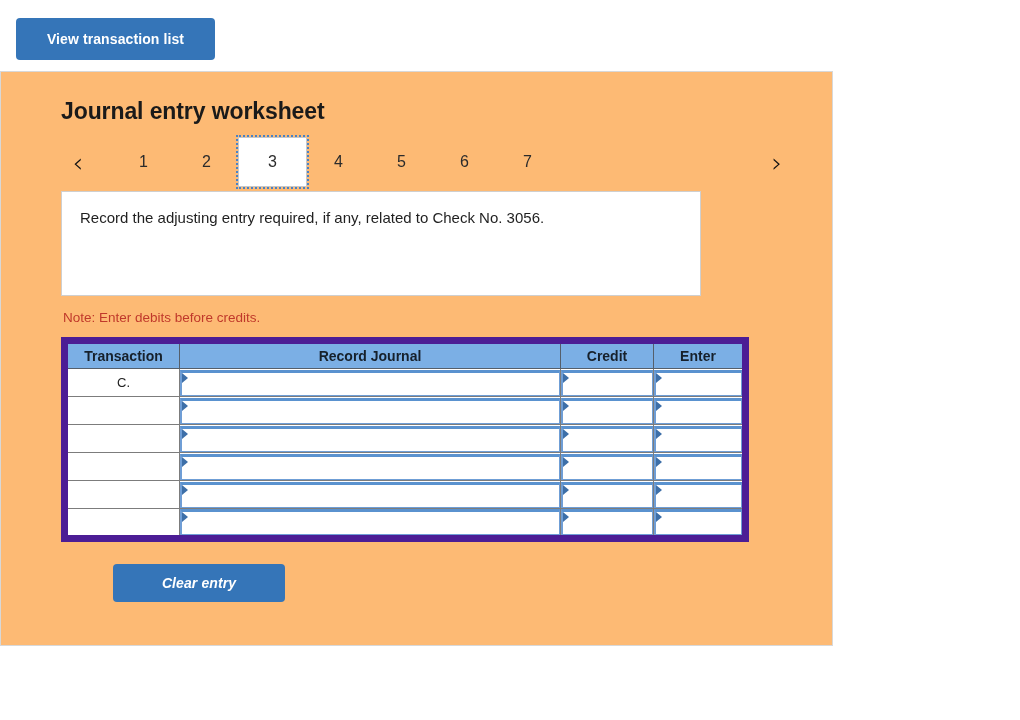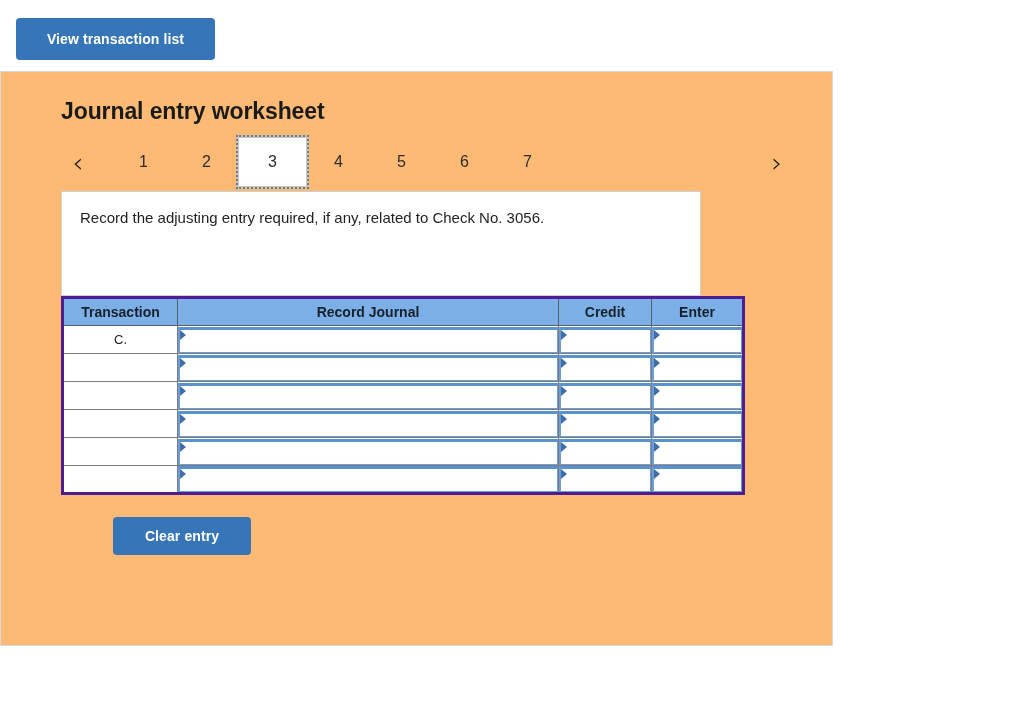--- a/index.html
+++ b/index.html
@@ -128,21 +128,21 @@
     color: #c0392b;
     font-size: 13.5px;
     margin: 14px 0 12px 2px;
   }
 
   
   .jtable {
     border-collapse: collapse;
     width: 683px;
     table-layout: fixed;
-    border: 3px solid #4c1d95;
+    border: 7px solid #4c1d95;
   }
   .jtable th {
     background: #7bafe5;
     border: 1px solid #555f6b;
     color: #16202b;
     font-size: 14px;
     font-weight: bold;
     height: 28px;
     padding: 0;
     text-align: center;
@@ -195,21 +195,21 @@
   }
 
   
   .actions {
     display: flex;
     align-items: center;
     margin-top: 22px;
     width: 758px;
   }
   .btn-record { width: 172px; height: 38px; }
-  .btn-clear  { width: 138px; height: 38px; margin-left: 52px; }
+  .btn-clear  { width: 172px; height: 38px; margin-left: 52px; font-style: italic; }
   .btn-vgj    { width: 192px; height: 38px; margin-left: auto; }
 </style>
 </head>
 <body>
 
 <div class="top-bar">
   <button class="btn btn-view-transaction">View transaction list</button>
 </div>
 
 <div class="card">
@@ -226,20 +226,21 @@
         <div class="pg">4</div>
         <div class="pg">5</div>
         <div class="pg">6</div>
         <div class="pg">7</div>
       </div>
       <div class="pager-arrow right">›</div>
     </div>
 
     <div class="prompt-box">Record the adjusting entry required, if any, related to Check No. 3056.</div>
 
+    <div class="note">Note: Enter debits before credits.</div>
 
     <table class="jtable">
       <colgroup>
         <col class="col-tx">
           <col class="col-gj">
           <col class="col-deb">
           <col class="col-cred">
       </colgroup>
       <thead>
         <tr>

